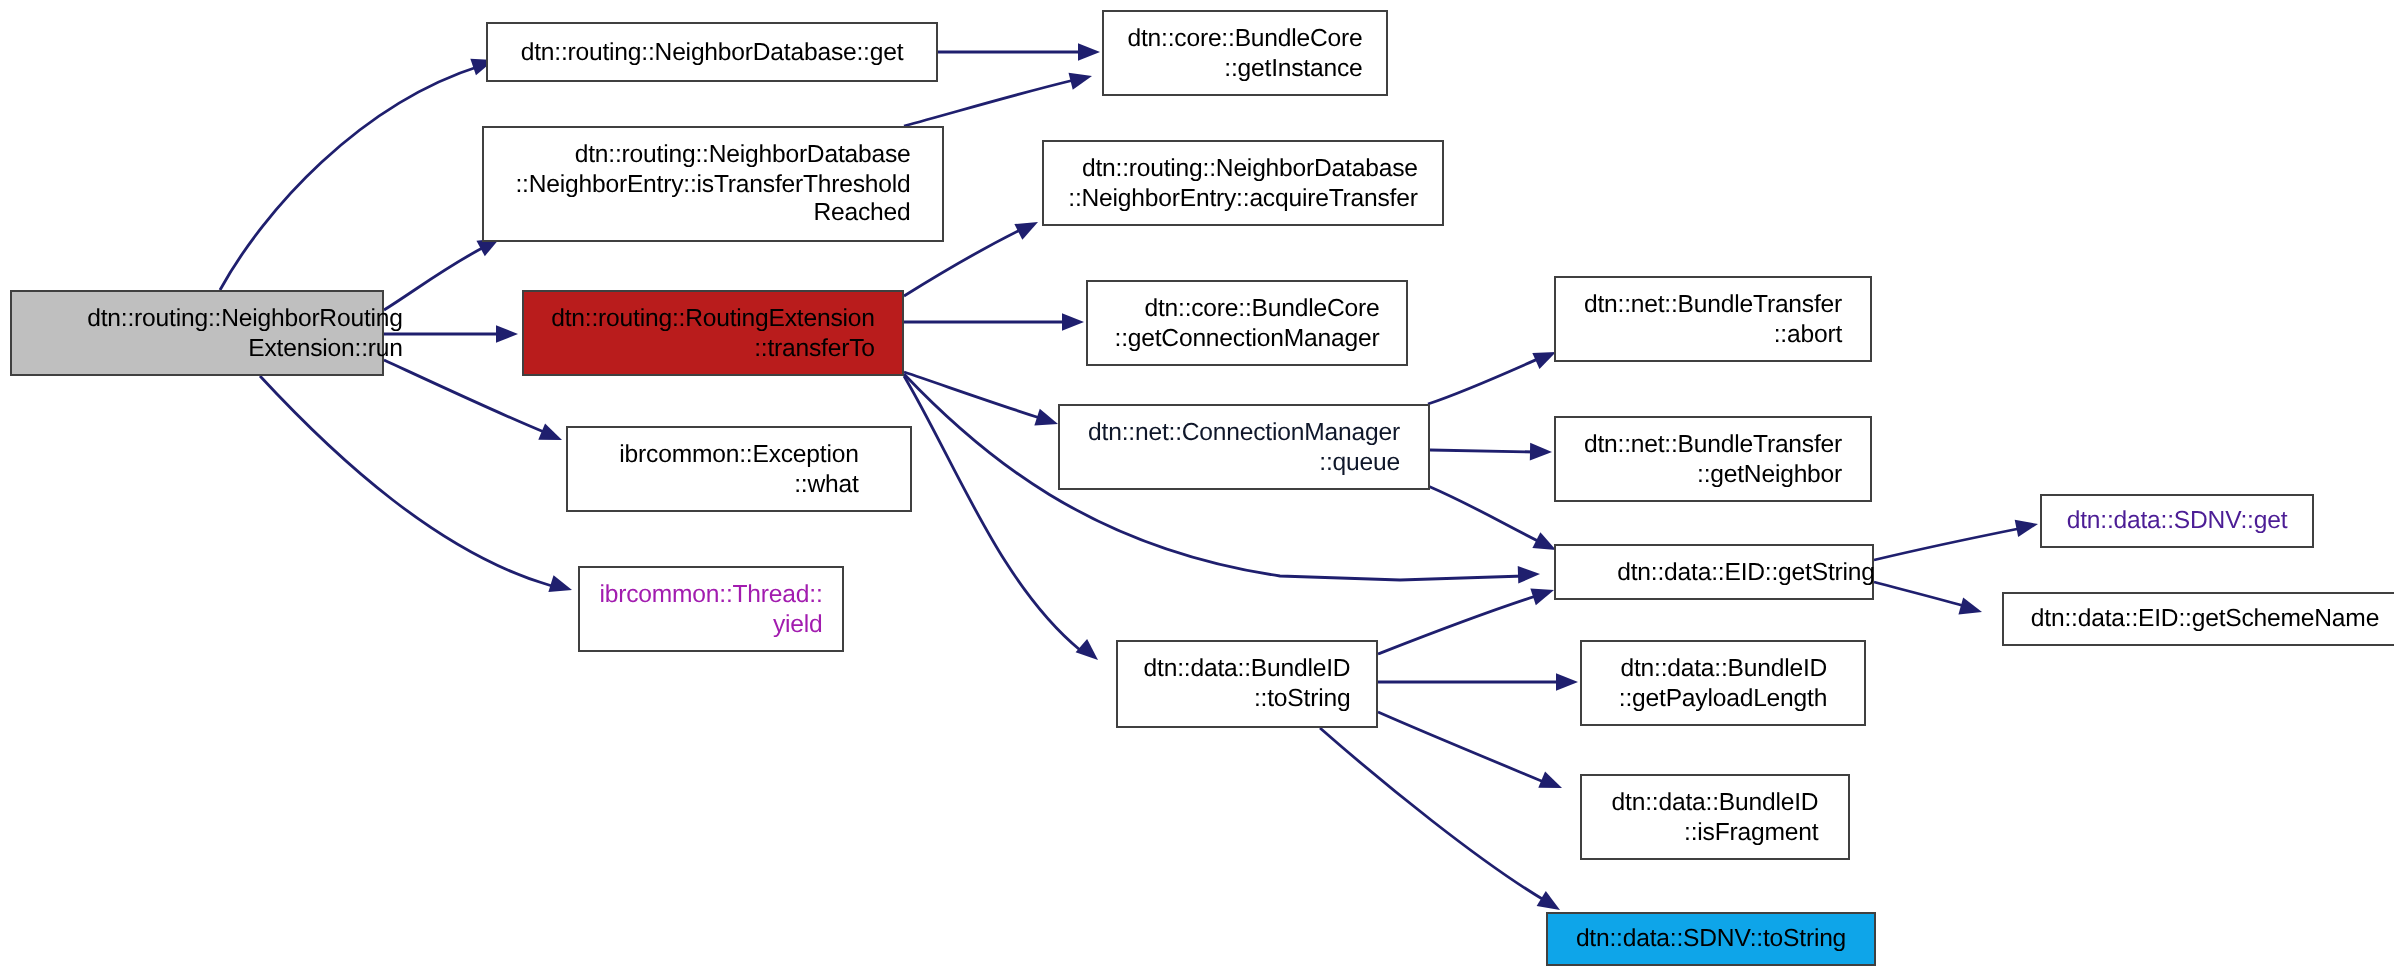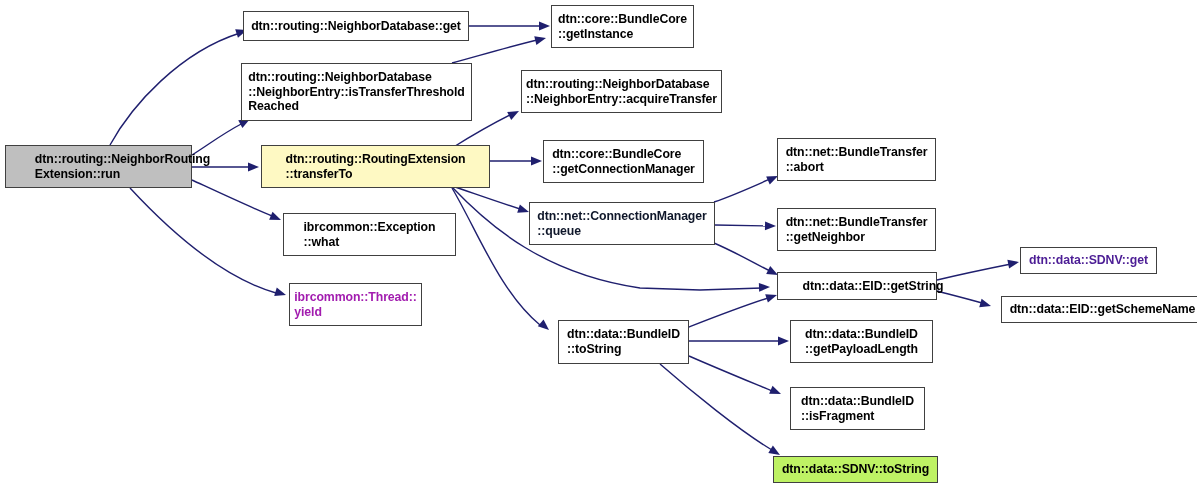--- a/index.html
+++ b/index.html
@@ -26,28 +26,27 @@
   }
   .node-box {
     position: absolute;
     box-sizing: border-box;
     border: 1px solid #404040;
     background: #ffffff;
     color: #000000;
     display: flex;
     align-items: center;
     justify-content: center;
-    text-align: left;
+    text-align: right;
     font-family: "Liberation Sans", sans-serif;
     font-size: 12.3px;
     line-height: 14.6px;
     letter-spacing: -0.1px;
     white-space: pre-line;
     z-index: 5;
-    font-weight: bold;
   }
   .node-box.highlight {
     background: #bfbfbf;
   }
 </style>
 </head>
 <body>
 
 <div id="callgraph-root">
   <svg id="graph-svg" viewBox="0 0 1197 488" xmlns="http://www.w3.org/2000/svg">
@@ -96,21 +95,21 @@
         <polygon points="0,0 -11,-4.4 -11,4.4" fill="#1f1f6e" transform="translate(991,306) rotate(15.671308560868432)"></polygon>
       </g>
   </svg>
   <div id="node-layer">
       <div class="node-box highlight" style="left: 5px; top: 145px; width: 187px; height: 43px; background: rgb(191, 191, 191); border-color: rgb(64, 64, 64); color: rgb(0, 0, 0); padding-left: 48px;">dtn::routing::NeighborRouting
 Extension::run</div>
       <div class="node-box" style="left: 243px; top: 11px; width: 226px; height: 30px; background: rgb(255, 255, 255); border-color: rgb(64, 64, 64); color: rgb(0, 0, 0);">dtn::routing::NeighborDatabase::get</div>
       <div class="node-box" style="left: 241px; top: 63px; width: 231px; height: 58px; background: rgb(255, 255, 255); border-color: rgb(64, 64, 64); color: rgb(0, 0, 0);">dtn::routing::NeighborDatabase
 ::NeighborEntry::isTransferThreshold
 Reached</div>
-      <div class="node-box" style="left: 261px; top: 145px; width: 229px; height: 43px; background: #fef9c3; border-color: rgb(64, 64, 64); color: rgb(0, 0, 0);">dtn::routing::RoutingExtension
+      <div class="node-box" style="left: 261px; top: 145px; width: 191px; height: 43px; background: #b91c1c; border-color: rgb(64, 64, 64); color: rgb(0, 0, 0);">dtn::routing::RoutingExtension
 ::transferTo</div>
       <div class="node-box" style="left: 283px; top: 213px; width: 173px; height: 43px; background: rgb(255, 255, 255); border-color: rgb(64, 64, 64); color: #000000;">ibrcommon::Exception
 ::what</div>
       <div class="node-box" style="left: 289px; top: 283px; width: 133px; height: 43px; background: rgb(255, 255, 255); border-color: rgb(64, 64, 64); color: #a21caf;">ibrcommon::Thread::
 yield</div>
       <div class="node-box" style="left: 551px; top: 5px; width: 143px; height: 43px; background: rgb(255, 255, 255); border-color: rgb(64, 64, 64); color: rgb(0, 0, 0);">dtn::core::BundleCore
 ::getInstance</div>
       <div class="node-box" style="left: 521px; top: 70px; width: 201px; height: 43px; background: rgb(255, 255, 255); border-color: rgb(64, 64, 64); color: rgb(0, 0, 0);">dtn::routing::NeighborDatabase
 ::NeighborEntry::acquireTransfer</div>
       <div class="node-box" style="left: 543px; top: 140px; width: 161px; height: 43px; background: rgb(255, 255, 255); border-color: rgb(64, 64, 64); color: rgb(0, 0, 0);">dtn::core::BundleCore
@@ -121,17 +120,17 @@
 ::toString</div>
       <div class="node-box" style="left: 777px; top: 138px; width: 159px; height: 43px; background: rgb(255, 255, 255); border-color: rgb(64, 64, 64); color: rgb(0, 0, 0);">dtn::net::BundleTransfer
 ::abort</div>
       <div class="node-box" style="left: 777px; top: 208px; width: 159px; height: 43px; background: rgb(255, 255, 255); border-color: rgb(64, 64, 64); color: rgb(0, 0, 0);">dtn::net::BundleTransfer
 ::getNeighbor</div>
       <div class="node-box" style="left: 777px; top: 272px; width: 160px; height: 28px; background: rgb(255, 255, 255); border-color: rgb(64, 64, 64); color: rgb(0, 0, 0); padding-left: 32px;">dtn::data::EID::getString</div>
       <div class="node-box" style="left: 790px; top: 320px; width: 143px; height: 43px; background: rgb(255, 255, 255); border-color: rgb(64, 64, 64); color: rgb(0, 0, 0);">dtn::data::BundleID
 ::getPayloadLength</div>
       <div class="node-box" style="left: 790px; top: 387px; width: 135px; height: 43px; background: rgb(255, 255, 255); border-color: rgb(64, 64, 64); color: rgb(0, 0, 0);">dtn::data::BundleID
 ::isFragment</div>
-      <div class="node-box" style="left: 773px; top: 456px; width: 165px; height: 27px; background: #bef264; border-color: rgb(64, 64, 64); color: rgb(0, 0, 0);">dtn::data::SDNV::toString</div>
+      <div class="node-box" style="left: 773px; top: 456px; width: 165px; height: 27px; background: #0ea5e9; border-color: rgb(64, 64, 64); color: rgb(0, 0, 0);">dtn::data::SDNV::toString</div>
       <div class="node-box" style="left: 1020px; top: 247px; width: 137px; height: 27px; background: rgb(255, 255, 255); border-color: rgb(64, 64, 64); color: #4c1d95;">dtn::data::SDNV::get</div>
       <div class="node-box" style="left: 964px; top: 296px; width: 203px; height: 27px; background: rgb(255, 255, 255); border-color: rgb(64, 64, 64); color: rgb(0, 0, 0); margin-left: 37px;">dtn::data::EID::getSchemeName</div>
     </div>
 </div>
 
 </body></html>

